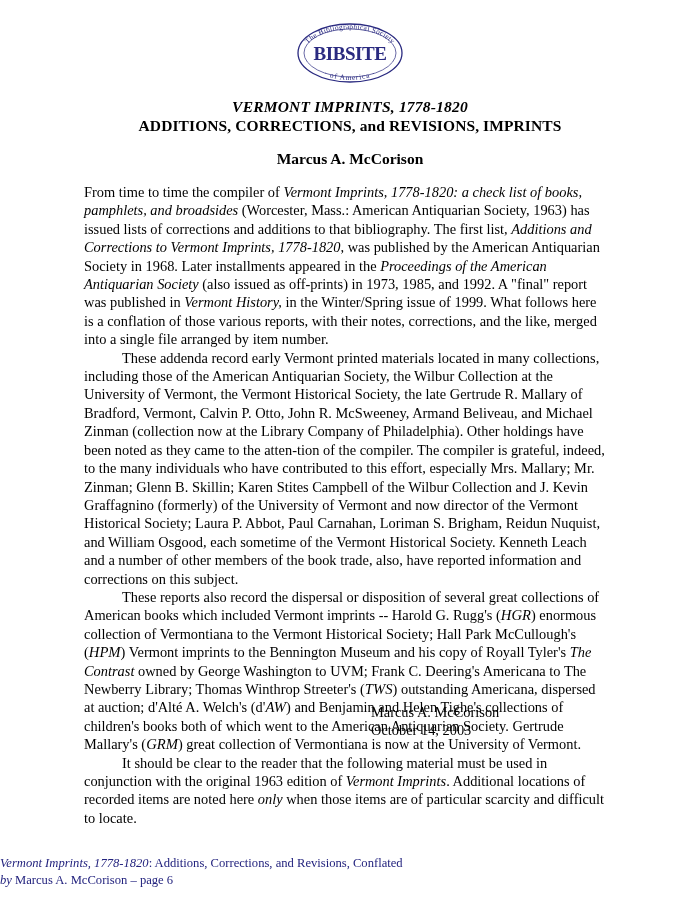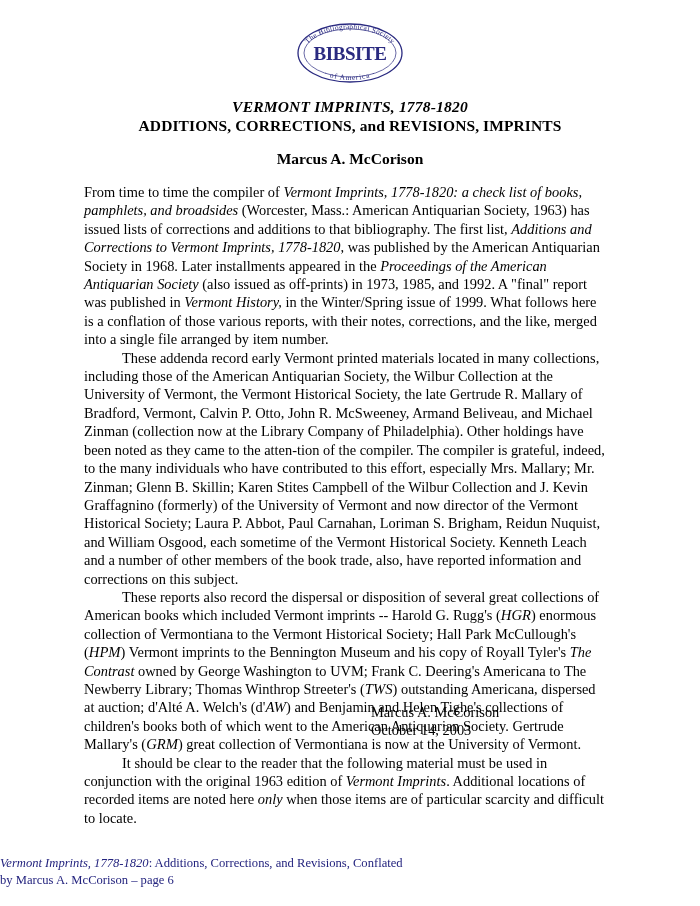--- a/index.html
+++ b/index.html
@@ -109,21 +109,21 @@
     top: 847px;
     left: 0;
     width: 700px;
     text-align: left;
     color: #23237e;
     font-size: 12.6px;
     line-height: 17px;
     margin-top: 8px;
   }
   .footer .f1 .it { font-style: italic; }
-  .footer .f2 .by { }
+  .footer .f2 .by { font-style: italic; }
 </style>
 </head>
 <body>
 
 <div class="page">
 
   <div class="logo-wrap">
     <div class="logo">
       <svg width="118" height="62" viewBox="0 0 118 62" xmlns="http://www.w3.org/2000/svg">
         <defs>

